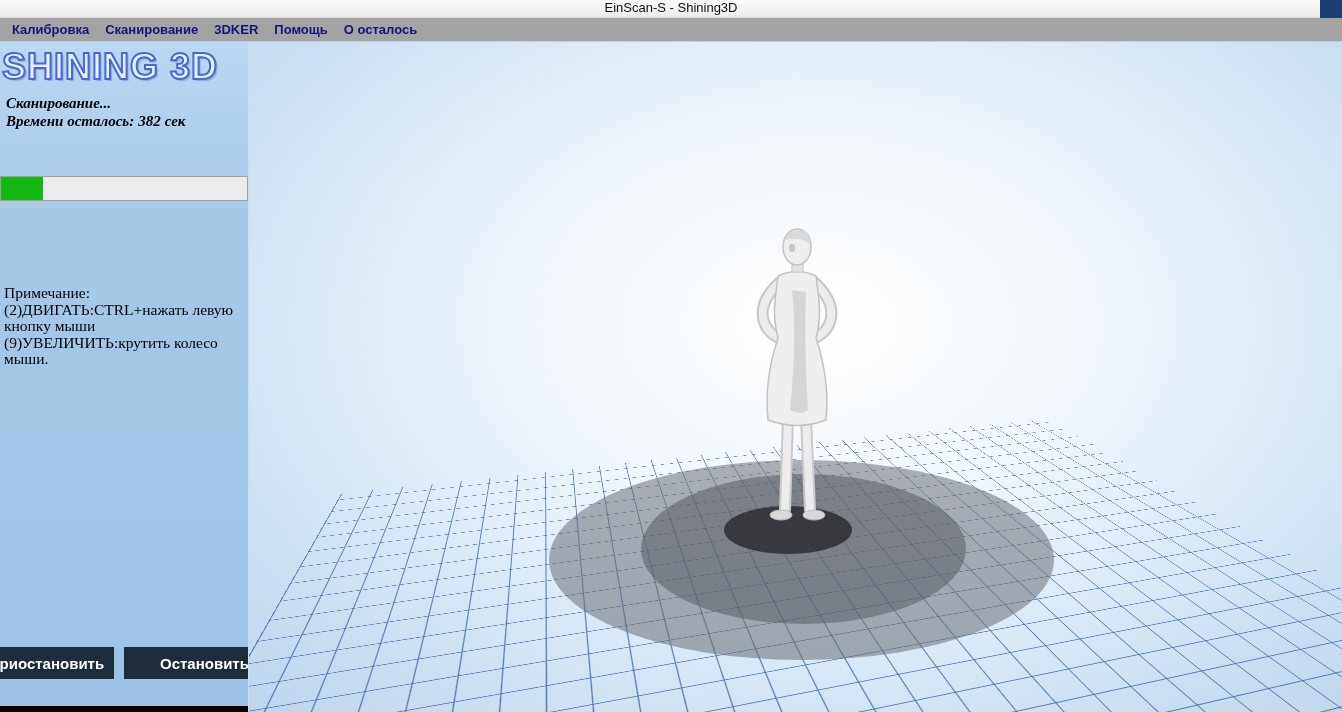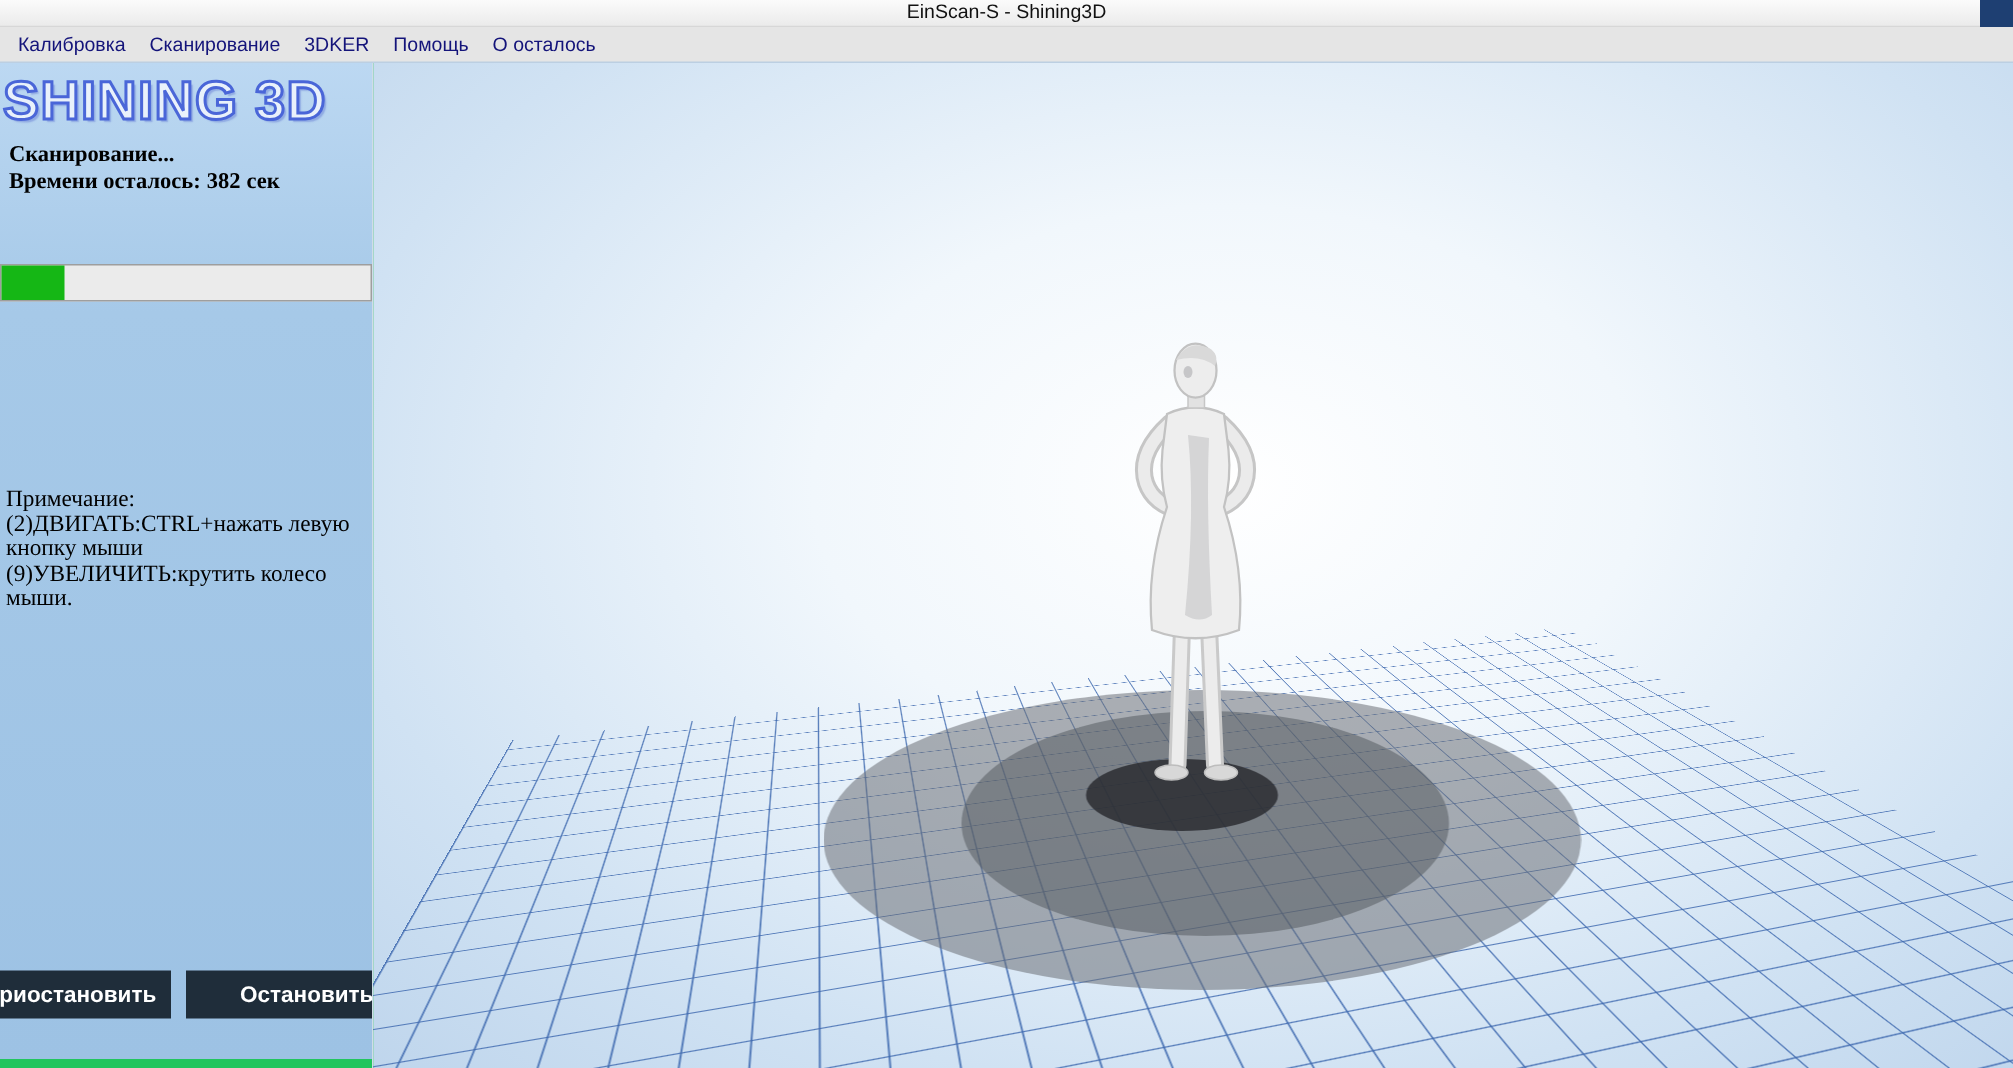--- a/index.html
+++ b/index.html
@@ -7,42 +7,42 @@
               font-family:"Liberation Sans", sans-serif; }
   .window { width:1342px; height:712px; display:flex; flex-direction:column; }
 
   
   .titlebar { height:18px; flex:none; background:linear-gradient(#fbfbfb,#ebebeb);
               position:relative; display:flex; align-items:flex-start; justify-content:center;
               font-size:13px; color:#111; border-bottom:1px solid #d7d7d7; }
   .corner { position:absolute; right:0; top:0; width:22px; height:18px; background:#1e3f72; }
 
   
-  .menubar { height:24px; flex:none; background:#e5e5e5; border-bottom:1px solid #bccfe2;
-             display:flex; align-items:center; padding-left:4px; font-size:13px; color:#14147a; }
+  .menubar { height:24px; flex:none; background:#a3a3a3; border-bottom:1px solid #bccfe2;
+             display:flex; align-items:center; padding-left:4px; font-size:13px; color:#14147a;font-weight:bold; }
   .menu-item { padding:3px 8px; cursor:default; white-space:nowrap; }
 
   
-  .content { flex:1; display:flex; background:#22c55e; position:relative; }
+  .content { flex:1; display:flex; background:#000000; position:relative; }
 
   
   .sidebar { width:248px; height:664px; flex:none; position:relative;
              background:linear-gradient(180deg,#bcd8f2 0%, #a6c9e8 25%, #9dc2e4 100%); }
   .logo { position:absolute; top:4px; left:2px; font-size:36px; font-weight:bold;
           letter-spacing:1px; white-space:nowrap; color:#e9f1fb;
           -webkit-text-stroke:2px #4a66d8; text-shadow:2px 2px 1px rgba(70,90,200,0.35); }
   .status { position:absolute; top:52px; left:6px; font-family:"Liberation Serif", serif;
-            font-weight:bold; font-size:15px; color:#000; line-height:18px; }
+            font-weight:bold; font-size:15px; color:#000; line-height:18px;font-style:italic; }
   .status .sep { display:inline-block; width:4px; }
   .progress { position:absolute; top:134px; left:0; width:248px; height:25px;
               background:#ebebeb; border:1px solid #9e9e9e; }
   .progress-fill { height:100%; width:17%; background:#15b715; }
   .notes { position:absolute; top:243px; left:4px; width:238px;
            font-family:"Liberation Serif", serif; font-size:15.5px; color:#000;
-           line-height:16.5px;margin-top:40px; }
+           line-height:16.5px; }
   .btn-row { position:absolute; top:605px; left:0; display:flex; gap:10px; }
   .btn-row button { height:32px; background:#1f2d3a; color:#fff; font-weight:bold;
                     font-size:15px; border:none; font-family:"Liberation Sans", sans-serif;
                     cursor:pointer; white-space:nowrap; }
   .btn-pause { width:135px; margin-left:-21px; }
   .btn-stop  { width:124px; }
 
   
   .viewport { flex:1; position:relative; overflow:hidden; border-left:1px solid #d0dce8;
               background: radial-gradient(ellipse 920px 620px at 52% 42%,

